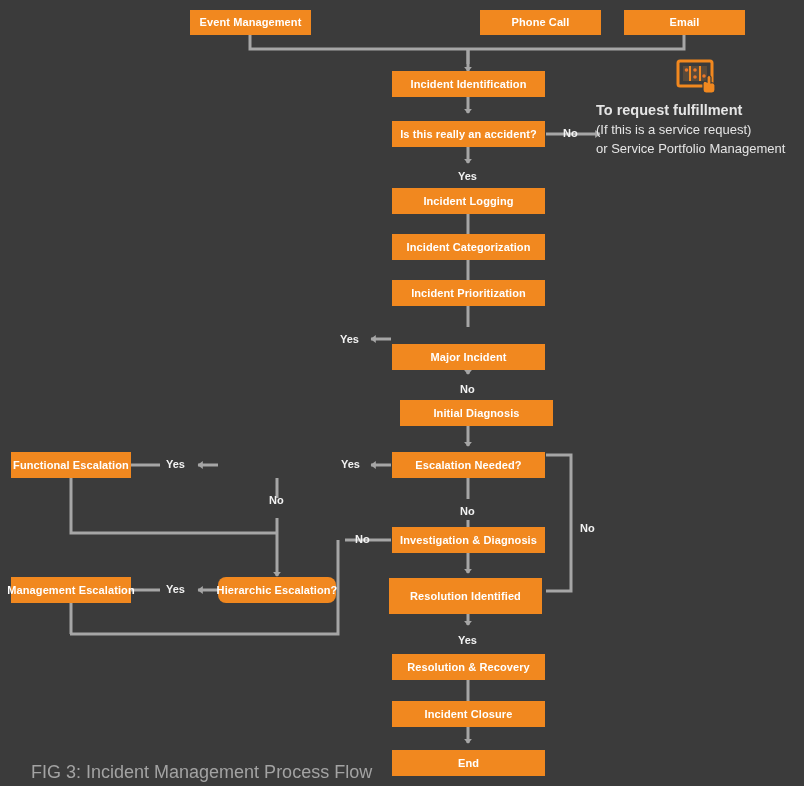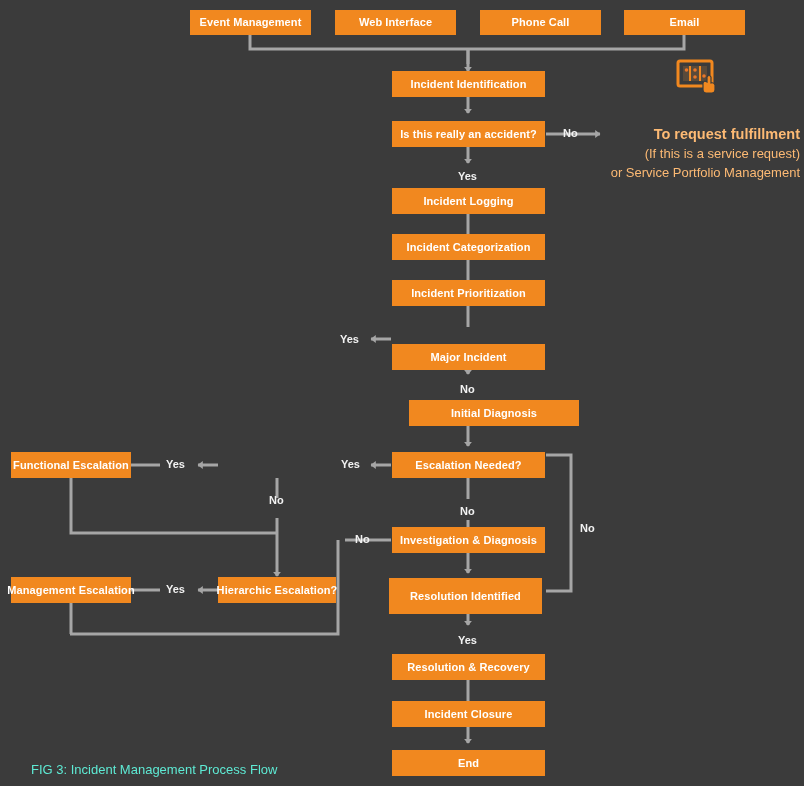--- a/index.html
+++ b/index.html
@@ -46,41 +46,40 @@
   .edge-label {
     position: absolute;
     color: #f2f2f2;
     font-size: 11px;
     font-weight: bold;
     z-index: 4;
     white-space: nowrap;
   }
   .note {
     position: absolute;
-    color: #fdba74;
-    text-align: right;
-    z-index: 4;
-    margin-top: 24px;
+    color: #e5e5e5;
+    text-align: left;
+    z-index: 4;
   }
   .note .note-title {
     font-size: 14.5px;
     font-weight: bold;
     line-height: 1.45;
     display: block;
   }
   .note .note-line {
     font-size: 13px;
     font-weight: normal;
     line-height: 1.45;
     display: block;
   }
   .caption {
     position: absolute;
-    color: #5eead4;
-    font-size: 13px;
+    color: #a3a3a3;
+    font-size: 18px;
     z-index: 4;
     white-space: nowrap;
   }
   .request-icon {
     position: absolute;
     z-index: 4;
   }
 </style>
 </head>
 <body>
@@ -155,56 +154,55 @@
       <path d="M71,478 L71,533 L277,533"></path>
 
       <path d="M218,590 L198,590" marker-end="url(#arrow-left)"></path>
       <path d="M160,590 L131,590"></path>
 
       <path d="M71,603 L71,634"></path>
     </g>
   </svg>
 
   <div class="node" style="left:190px;top:10px;width:121px;height:25px;">Event Management</div>
-  <div class="node" style="left:335px;top:10px;width:121px;height:25px;">Web Interface</div>
   <div class="node" style="left:480px;top:10px;width:121px;height:25px;">Phone Call</div>
   <div class="node" style="left:624px;top:10px;width:121px;height:25px;">Email</div>
 
   <div class="node" style="left:392px;top:71px;width:153px;height:26px;">Incident Identification</div>
 
   <div class="node" style="left:392px;top:121px;width:153px;height:26px;">Is this really an accident?</div>
 
   <div class="node" style="left:392px;top:188px;width:153px;height:26px;">Incident Logging</div>
 
   <div class="node" style="left:392px;top:234px;width:153px;height:26px;">Incident Categorization</div>
 
   <div class="node" style="left:392px;top:280px;width:153px;height:26px;">Incident Prioritization</div>
 
   <div class="node" style="left:392px;top:344px;width:153px;height:26px;">Major Incident</div>
 
-  <div class="node" style="left:409px;top:400px;width:170px;height:26px;">Initial Diagnosis</div>
+  <div class="node" style="left:400px;top:400px;width:153px;height:26px;">Initial Diagnosis</div>
 
   <div class="node" style="left:392px;top:452px;width:153px;height:26px;">Escalation Needed?</div>
 
   <div class="node" style="left:392px;top:527px;width:153px;height:26px;">Investigation &amp; Diagnosis</div>
 
   <div class="node" style="left:389px;top:578px;width:153px;height:36px;">Resolution Identified</div>
 
   <div class="node" style="left:392px;top:654px;width:153px;height:26px;">Resolution &amp; Recovery</div>
 
   <div class="node" style="left:392px;top:701px;width:153px;height:26px;">Incident Closure</div>
 
   <div class="node" style="left:392px;top:750px;width:153px;height:26px;">End</div>
 
   <div class="node" style="left:11px;top:452px;width:120px;height:26px;">Functional Escalation</div>
 
 
   <div class="node" style="left:11px;top:577px;width:120px;height:26px;">Management Escalation</div>
 
-  <div class="node" style="left:218px;top:577px;width:118px;height:26px;">Hierarchic Escalation?</div>
+  <div class="node" style="left:218px;top:577px;width:118px;height:26px;border-radius:8px;">Hierarchic Escalation?</div>
 
   <div class="edge-label" style="left:563px;top:127px;">No</div>
 
   <div class="edge-label" style="left:458px;top:170px;">Yes</div>
 
   <div class="edge-label" style="left:340px;top:333px;">Yes</div>
 
   <div class="edge-label" style="left:460px;top:383px;">No</div>
 
   <div class="edge-label" style="left:341px;top:458px;">Yes</div>

